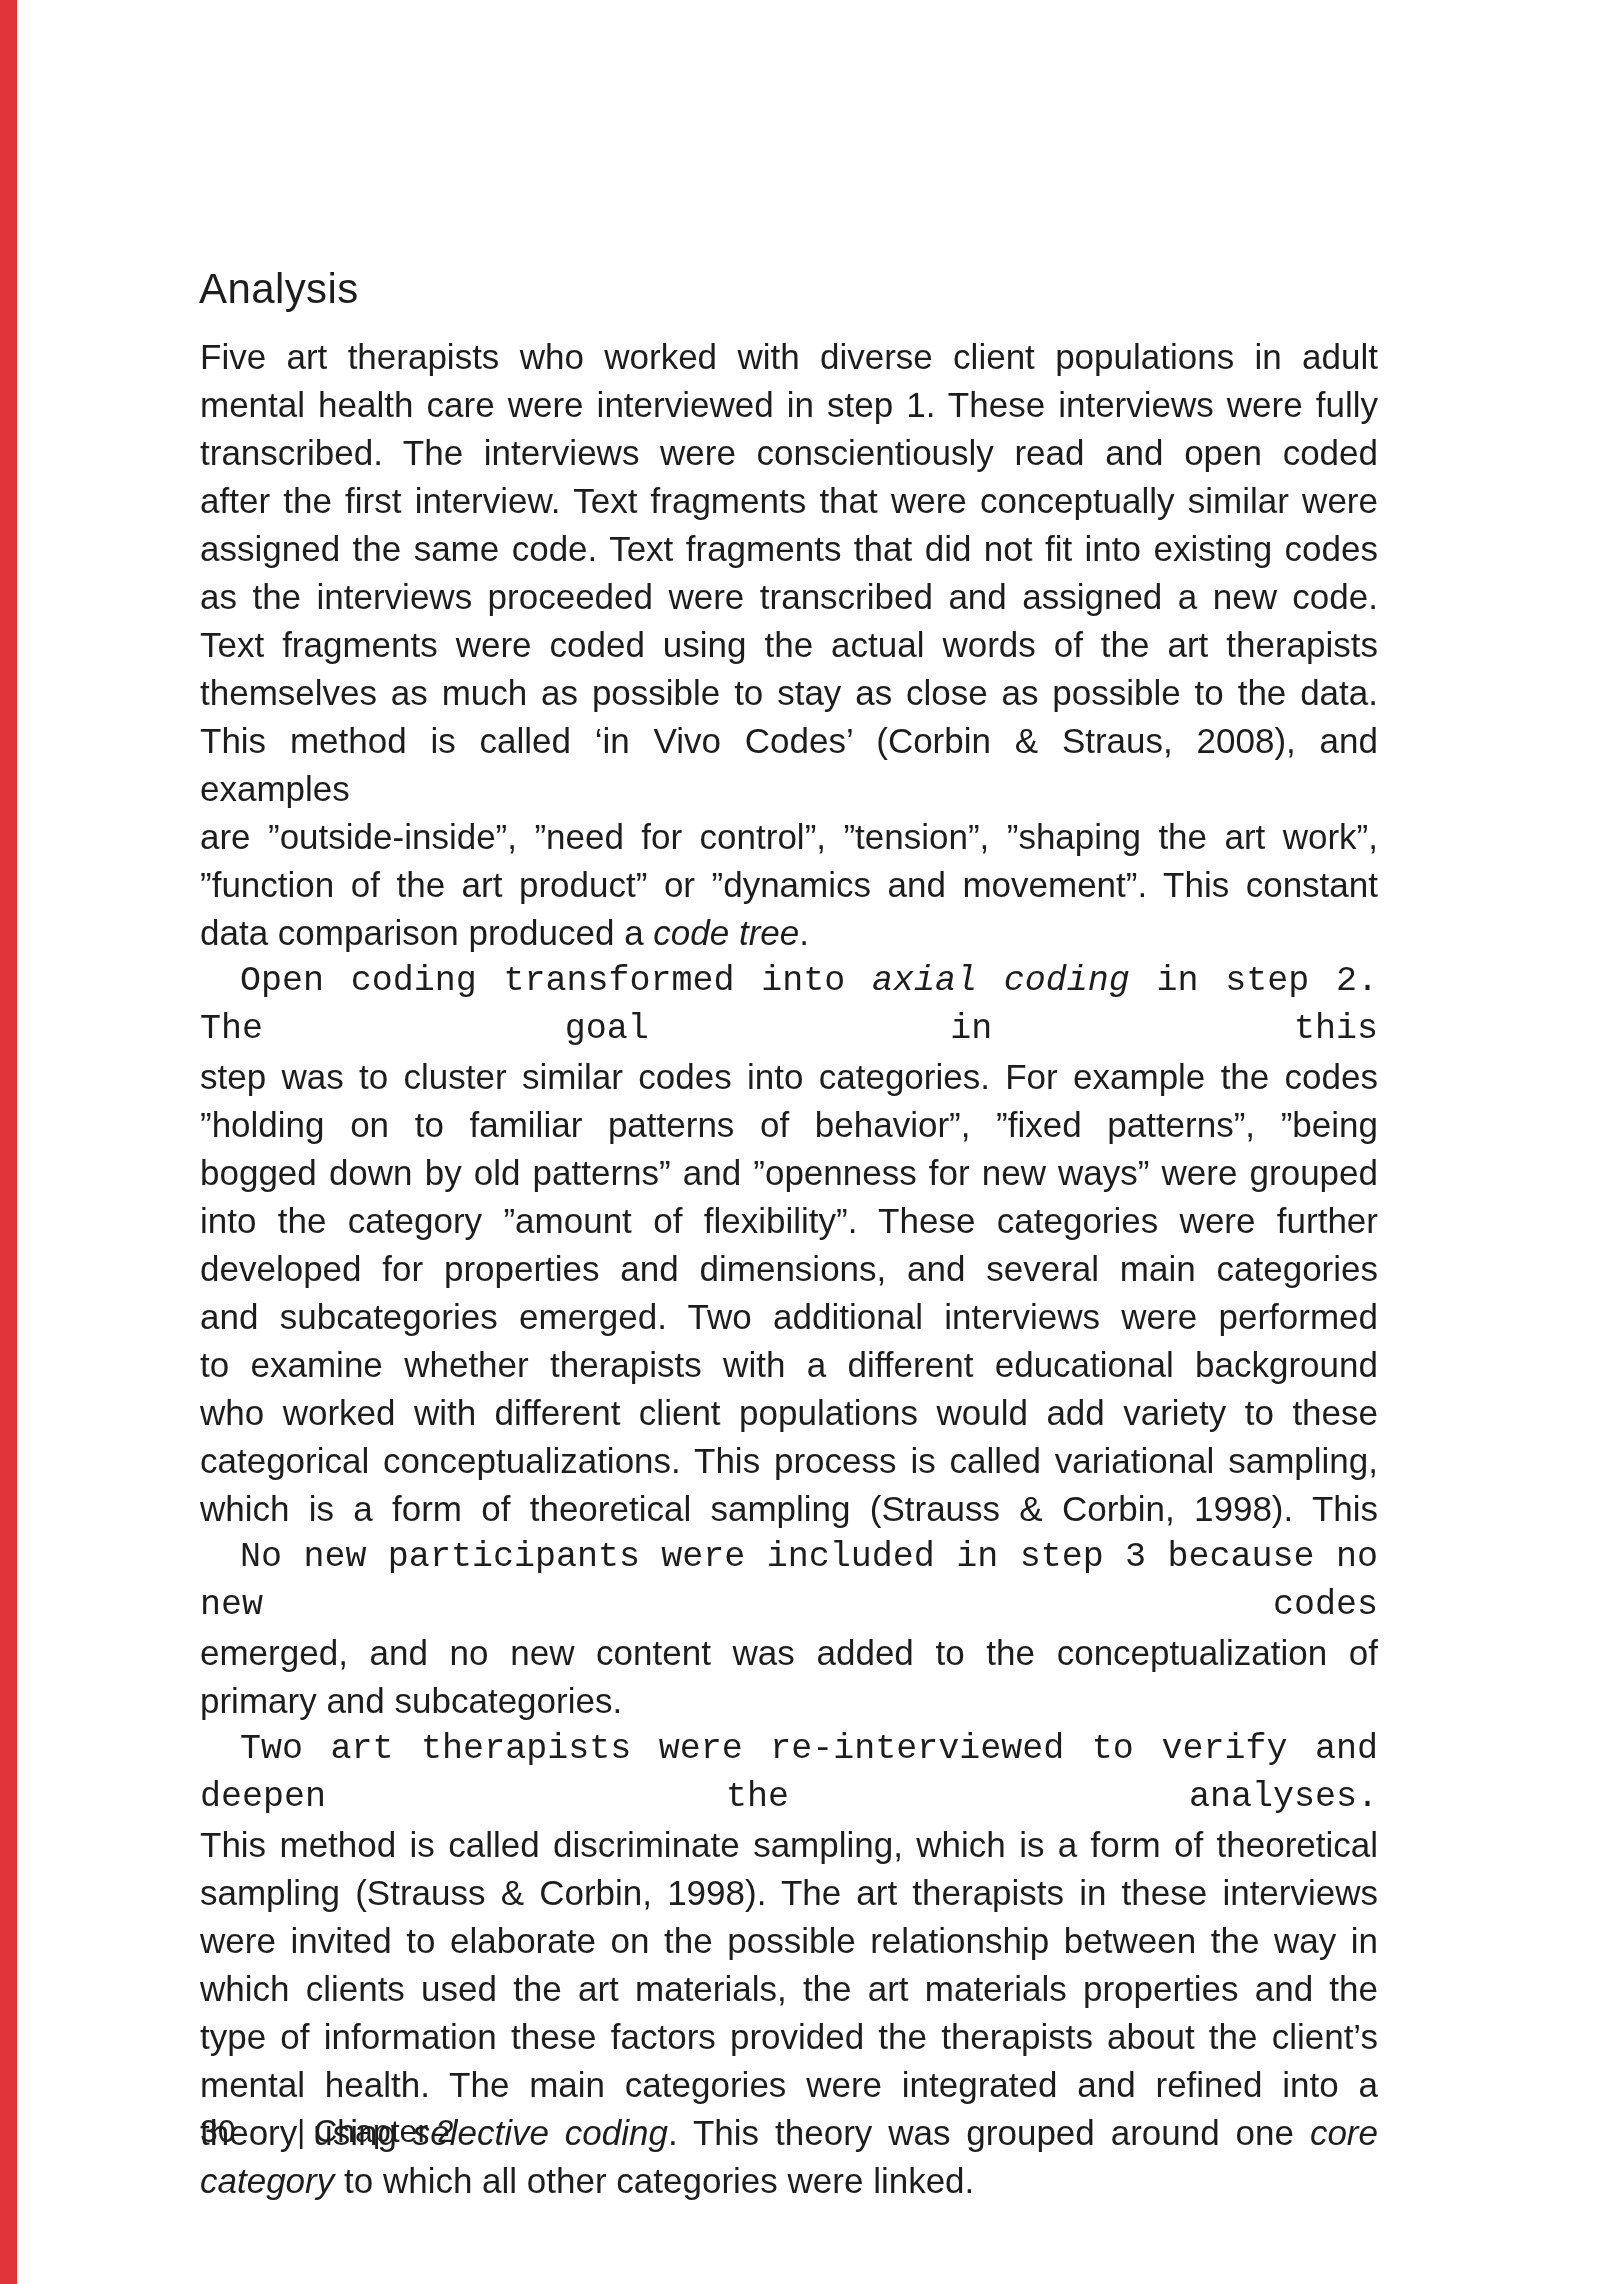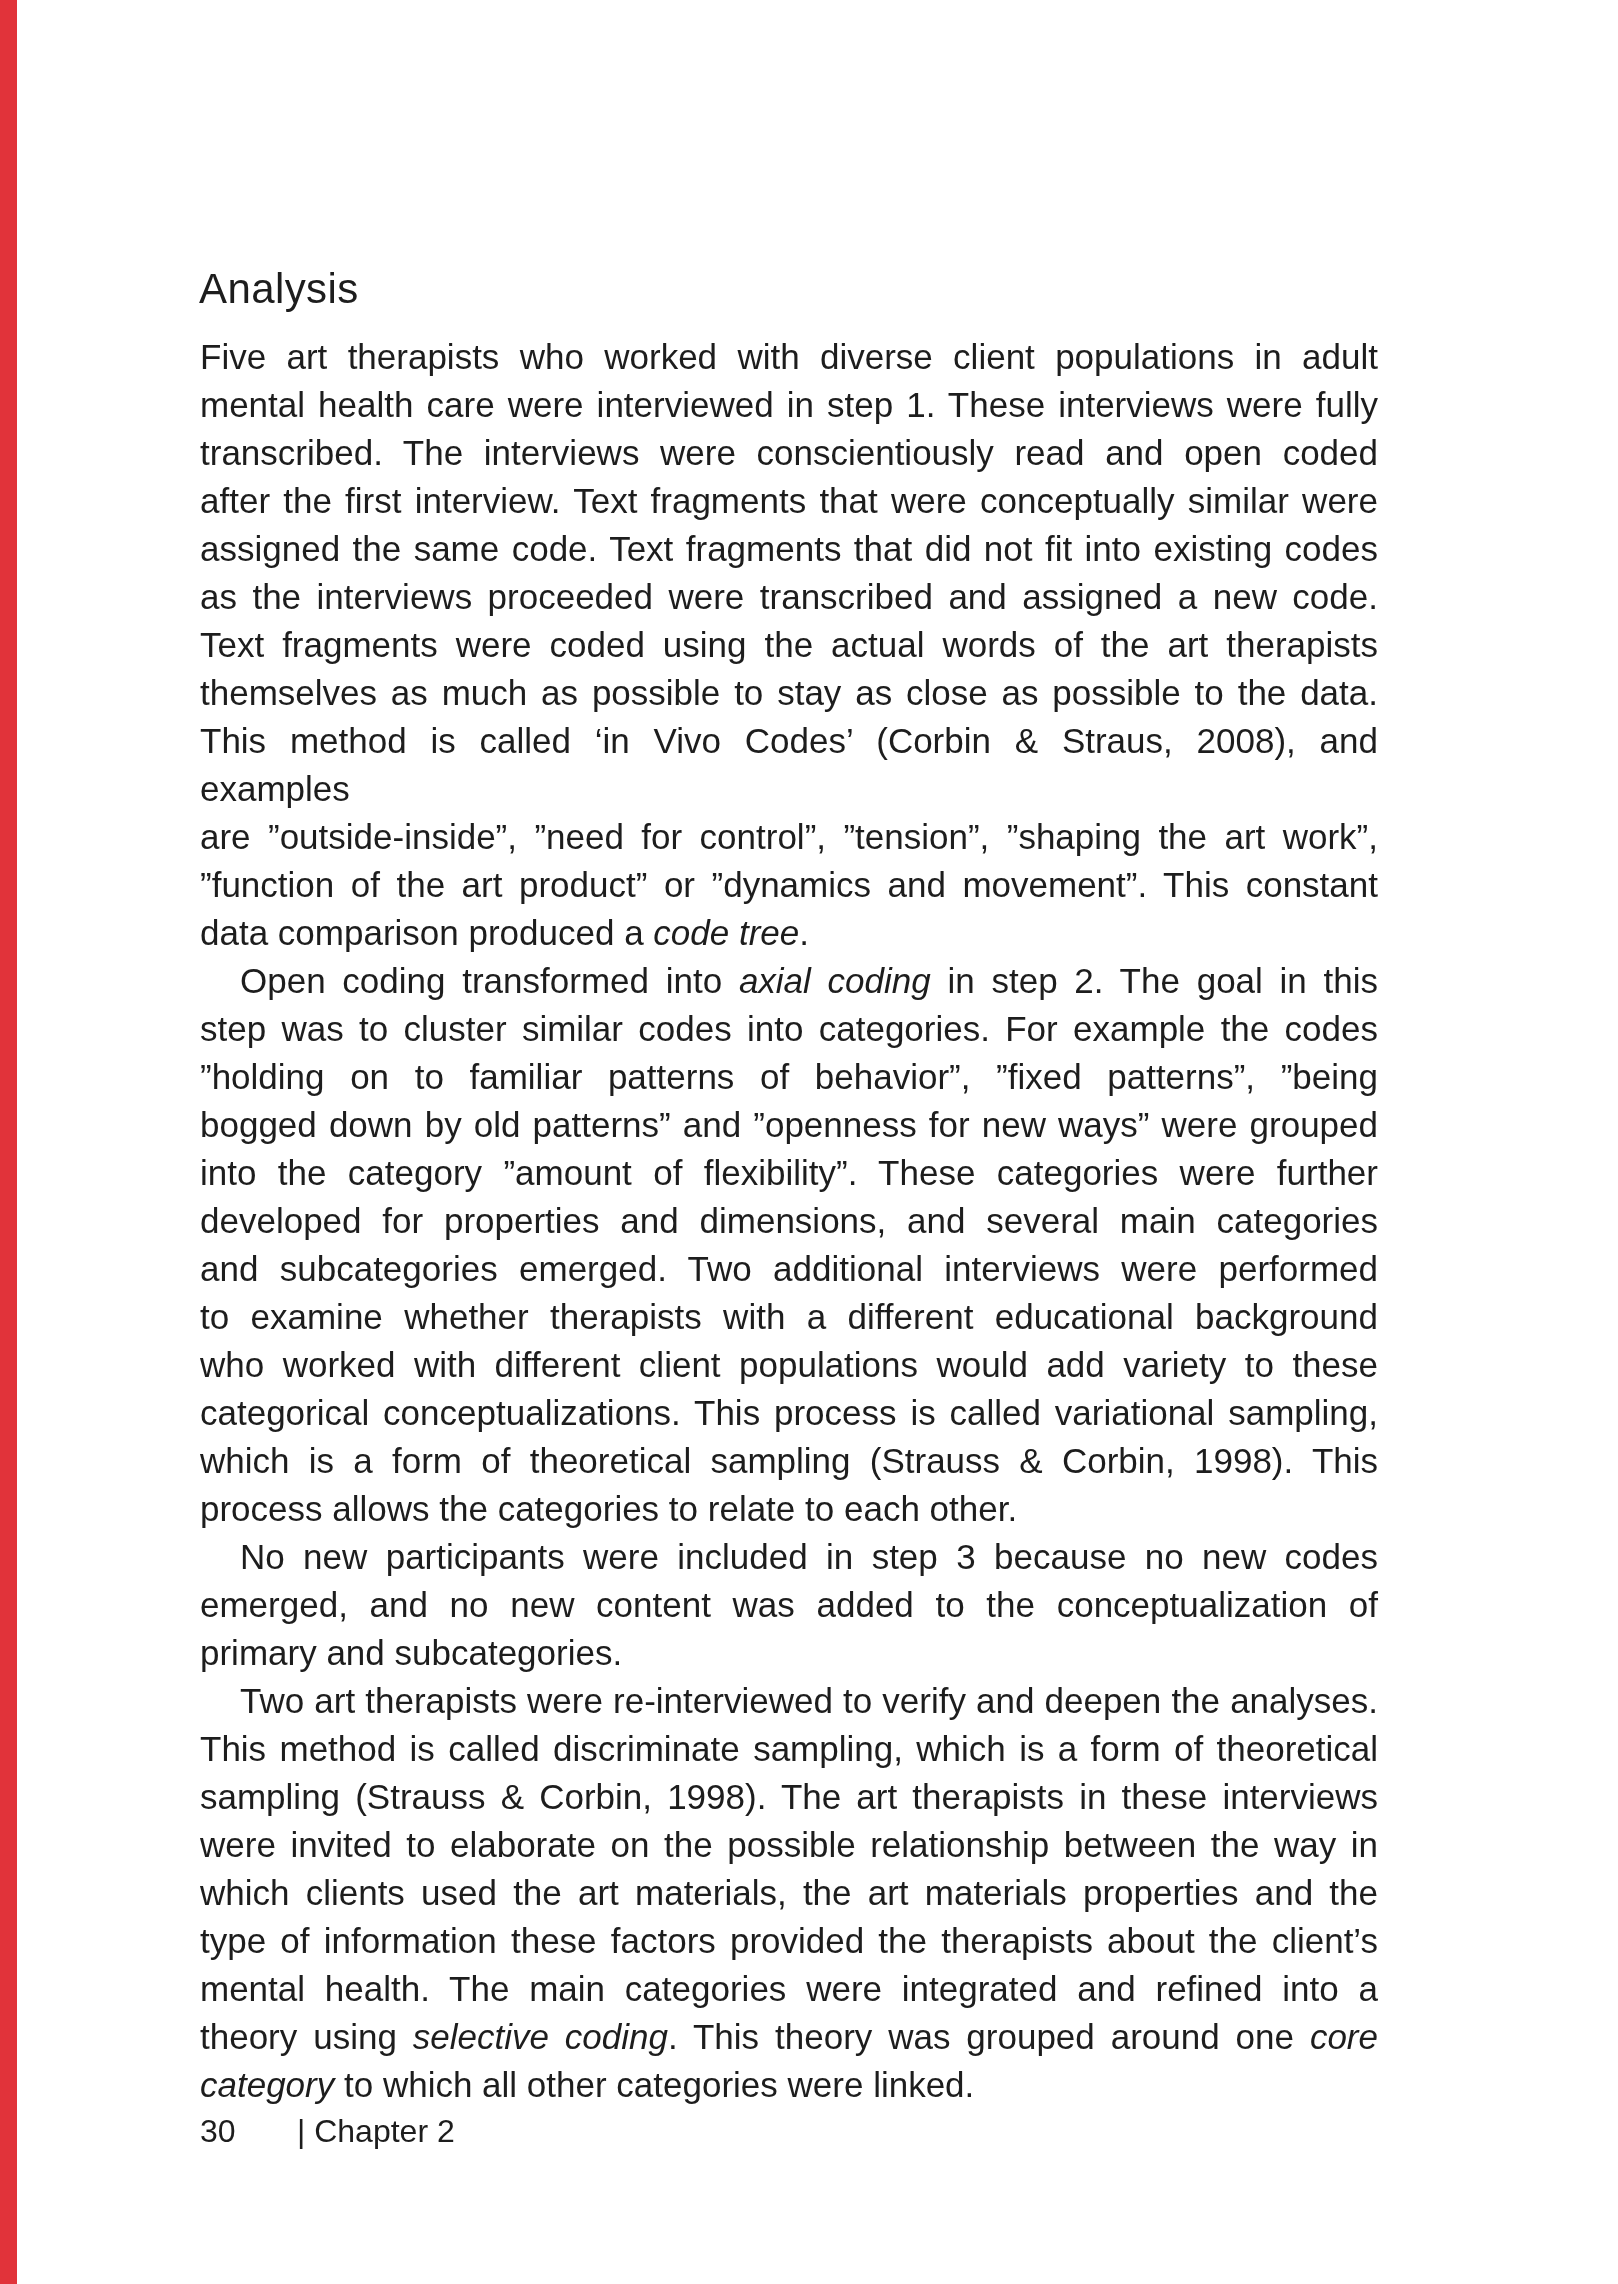--- a/index.html
+++ b/index.html
@@ -37,20 +37,21 @@
     line-height: 48px;
     text-align: justify;
     text-align-last: justify;
     white-space: normal;
   }
   .line.last {
     text-align-last: left;
   }
   .line.indent {
     text-indent: 40px;
+    font-family: Liberation Mono, monospace;
   }
   .line em {
     font-style: italic;
   }
   .footer {
     position: absolute;
     left: 200px;
     top: 2107px;
     width: 1178px;
     font-size: 32px;
@@ -88,21 +89,20 @@
       <div class="line"><span>step was to cluster similar codes into categories. For example the codes</span></div>
       <div class="line"><span>”holding on to familiar patterns of behavior”, ”fixed patterns”, ”being</span></div>
       <div class="line"><span>bogged down by old patterns” and ”openness for new ways” were grouped</span></div>
       <div class="line"><span>into the category ”amount of flexibility”. These categories were further</span></div>
       <div class="line"><span>developed for properties and dimensions, and several main categories</span></div>
       <div class="line"><span>and subcategories emerged. Two additional interviews were performed</span></div>
       <div class="line"><span>to examine whether therapists with a different educational background</span></div>
       <div class="line"><span>who worked with different client populations would add variety to these</span></div>
       <div class="line"><span>categorical conceptualizations. This process is called variational sampling,</span></div>
       <div class="line"><span>which is a form of theoretical sampling (Strauss &amp; Corbin, 1998). This</span></div>
-      <div class="line last"><span>process allows the categories to relate to each other.</span></div>
       <div class="line indent"><span>No new participants were included in step 3 because no new codes</span></div>
       <div class="line"><span>emerged, and no new content was added to the conceptualization of</span></div>
       <div class="line last"><span>primary and subcategories.</span></div>
       <div class="line indent"><span>Two art therapists were re-interviewed to verify and deepen the analyses.</span></div>
       <div class="line"><span>This method is called discriminate sampling, which is a form of theoretical</span></div>
       <div class="line"><span>sampling (Strauss &amp; Corbin, 1998). The art therapists in these interviews</span></div>
       <div class="line"><span>were invited to elaborate on the possible relationship between the way in</span></div>
       <div class="line"><span>which clients used the art materials, the art materials properties and the</span></div>
       <div class="line"><span>type of information these factors provided the therapists about the client’s</span></div>
       <div class="line"><span>mental health. The main categories were integrated and refined into a</span></div>

